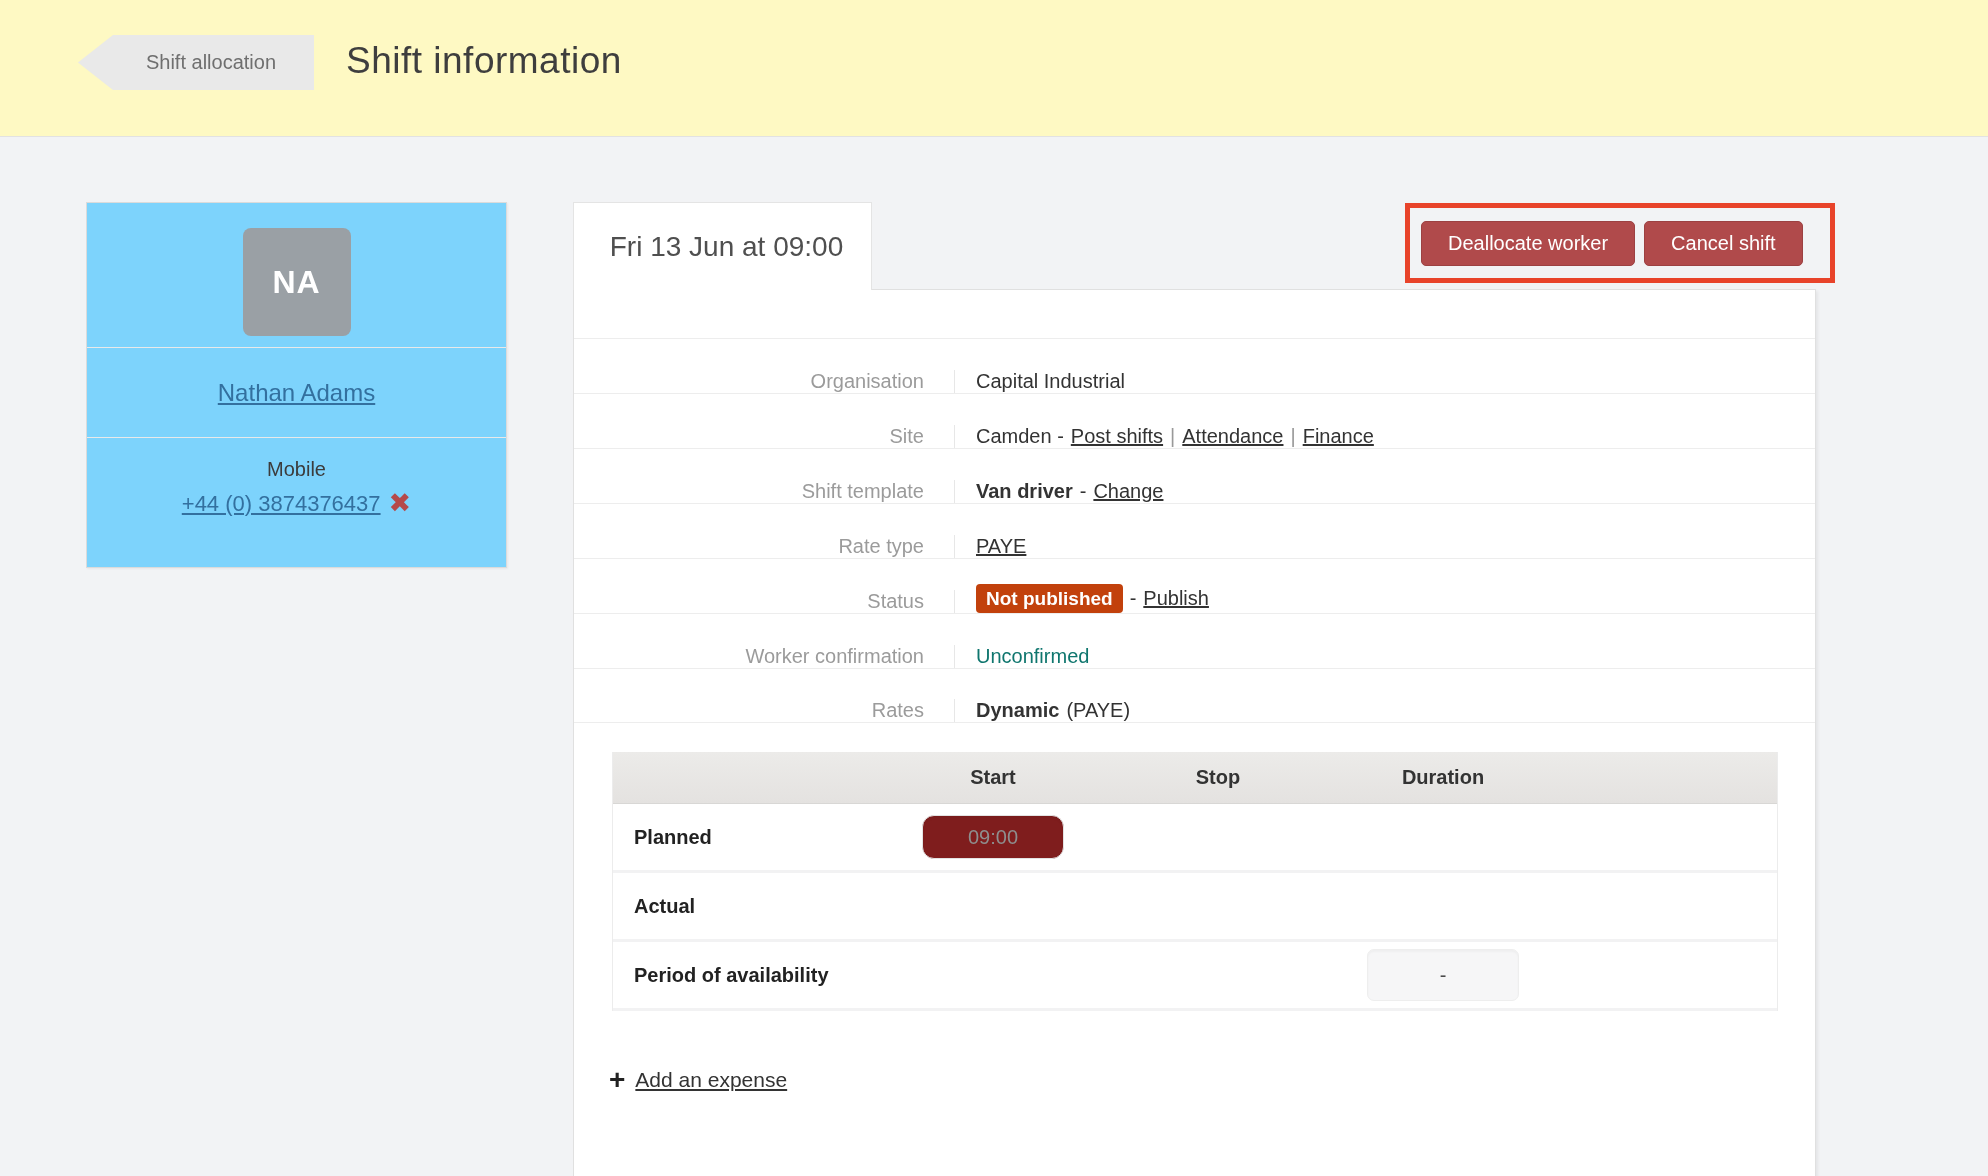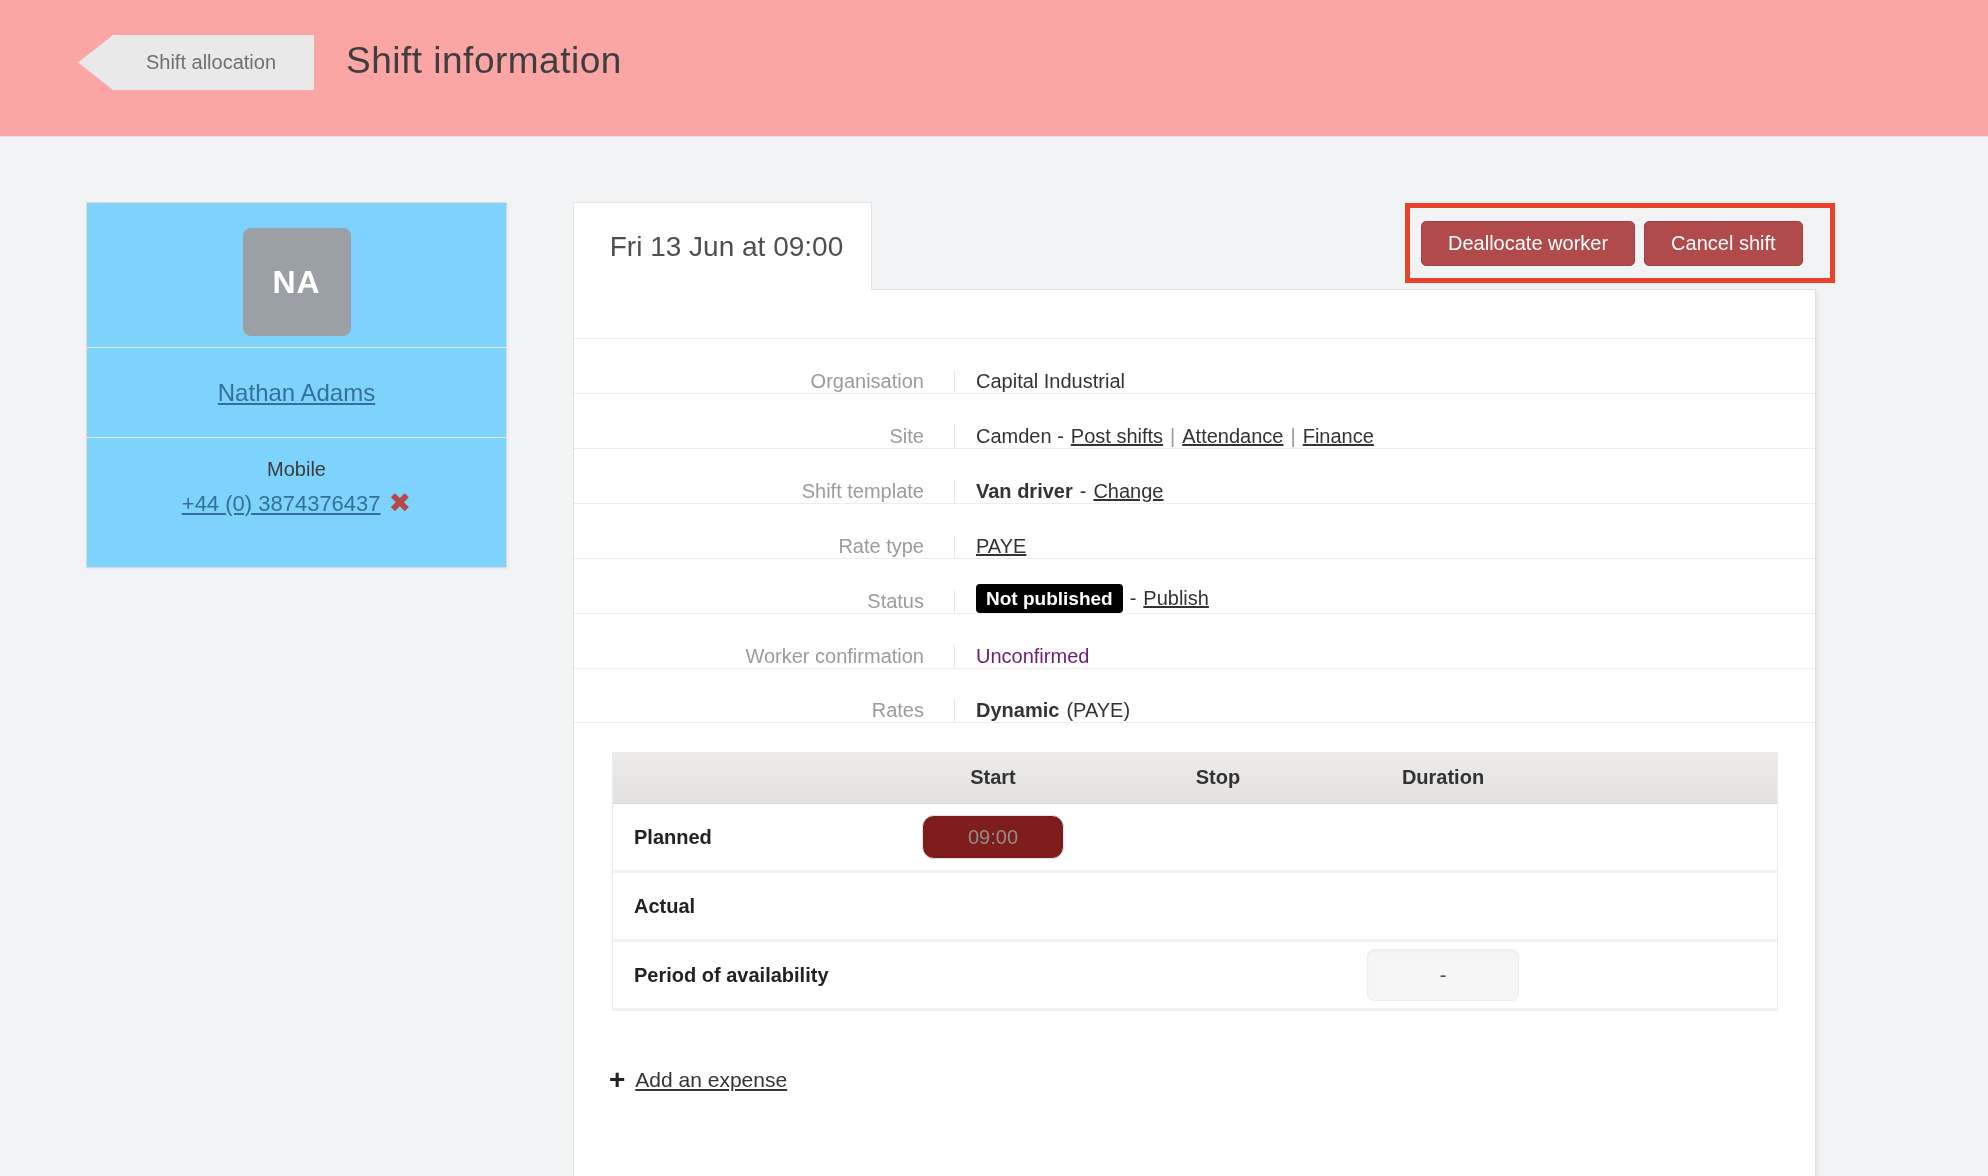--- a/index.html
+++ b/index.html
@@ -5,21 +5,21 @@
   * { margin:0; padding:0; box-sizing:border-box; }
   html,body { width:1988px; height:1176px; }
   body {
     font-family:"Liberation Sans","DejaVu Sans",sans-serif;
     background:#f2f3f5; overflow:hidden; position:relative;
   }
 
   
   .topbar {
     position:absolute; top:0; left:0; width:1988px; height:137px;
-    background:#fca5a5; border-bottom:1px solid #e2e2e2;
+    background:#fef9c3; border-bottom:1px solid #e2e2e2;
   }
   .back-btn {
     position:absolute; left:78px; top:35px; width:236px; height:55px;
     background:#e9e9e9;
     clip-path:polygon(35px 0, 100% 0, 100% 100%, 35px 100%, 0 50%);
     display:flex; align-items:center; justify-content:center;
     padding-left:30px; cursor:pointer;
     filter:drop-shadow(0 0 1px #cccccc);
   }
   .back-btn span { color:#6f6f6f; font-size:20px; }
@@ -86,24 +86,24 @@
     padding-right:30px; color:#9b9b9b; font-size:20px;
   }
   .detail-value {
     display:flex; align-items:center; padding-left:21px;
     font-size:20px; color:#333333; gap:7px;
   }
   .bold { font-weight:bold; }
   .dark-link { color:#333333; text-decoration:underline; cursor:pointer; }
   .pipe { color:#999999; }
   .badge {
-    background:#000000; color:#ffffff; font-weight:bold; font-size:19px;
+    background:#c2410c; color:#ffffff; font-weight:bold; font-size:19px;
     padding:5px 10px; border-radius:4px; line-height:1;
   }
-  .muted-value { color:#701a75; }
+  .muted-value { color:#0f766e; }
 
   
   .times-table { margin:29px 37px 0 38px; border-left:1px solid #ececec; border-right:1px solid #ececec; }
   .tt-header {
     height:52px; display:flex; align-items:center;
     background:linear-gradient(#ecebe9,#e4e2e0);
     border-bottom:1px solid #d8d7d5;
   }
   .tt-header .cell { font-weight:bold; font-size:20px; color:#333333; text-align:center; }
   .col-label { flex:0 0 270px; }

